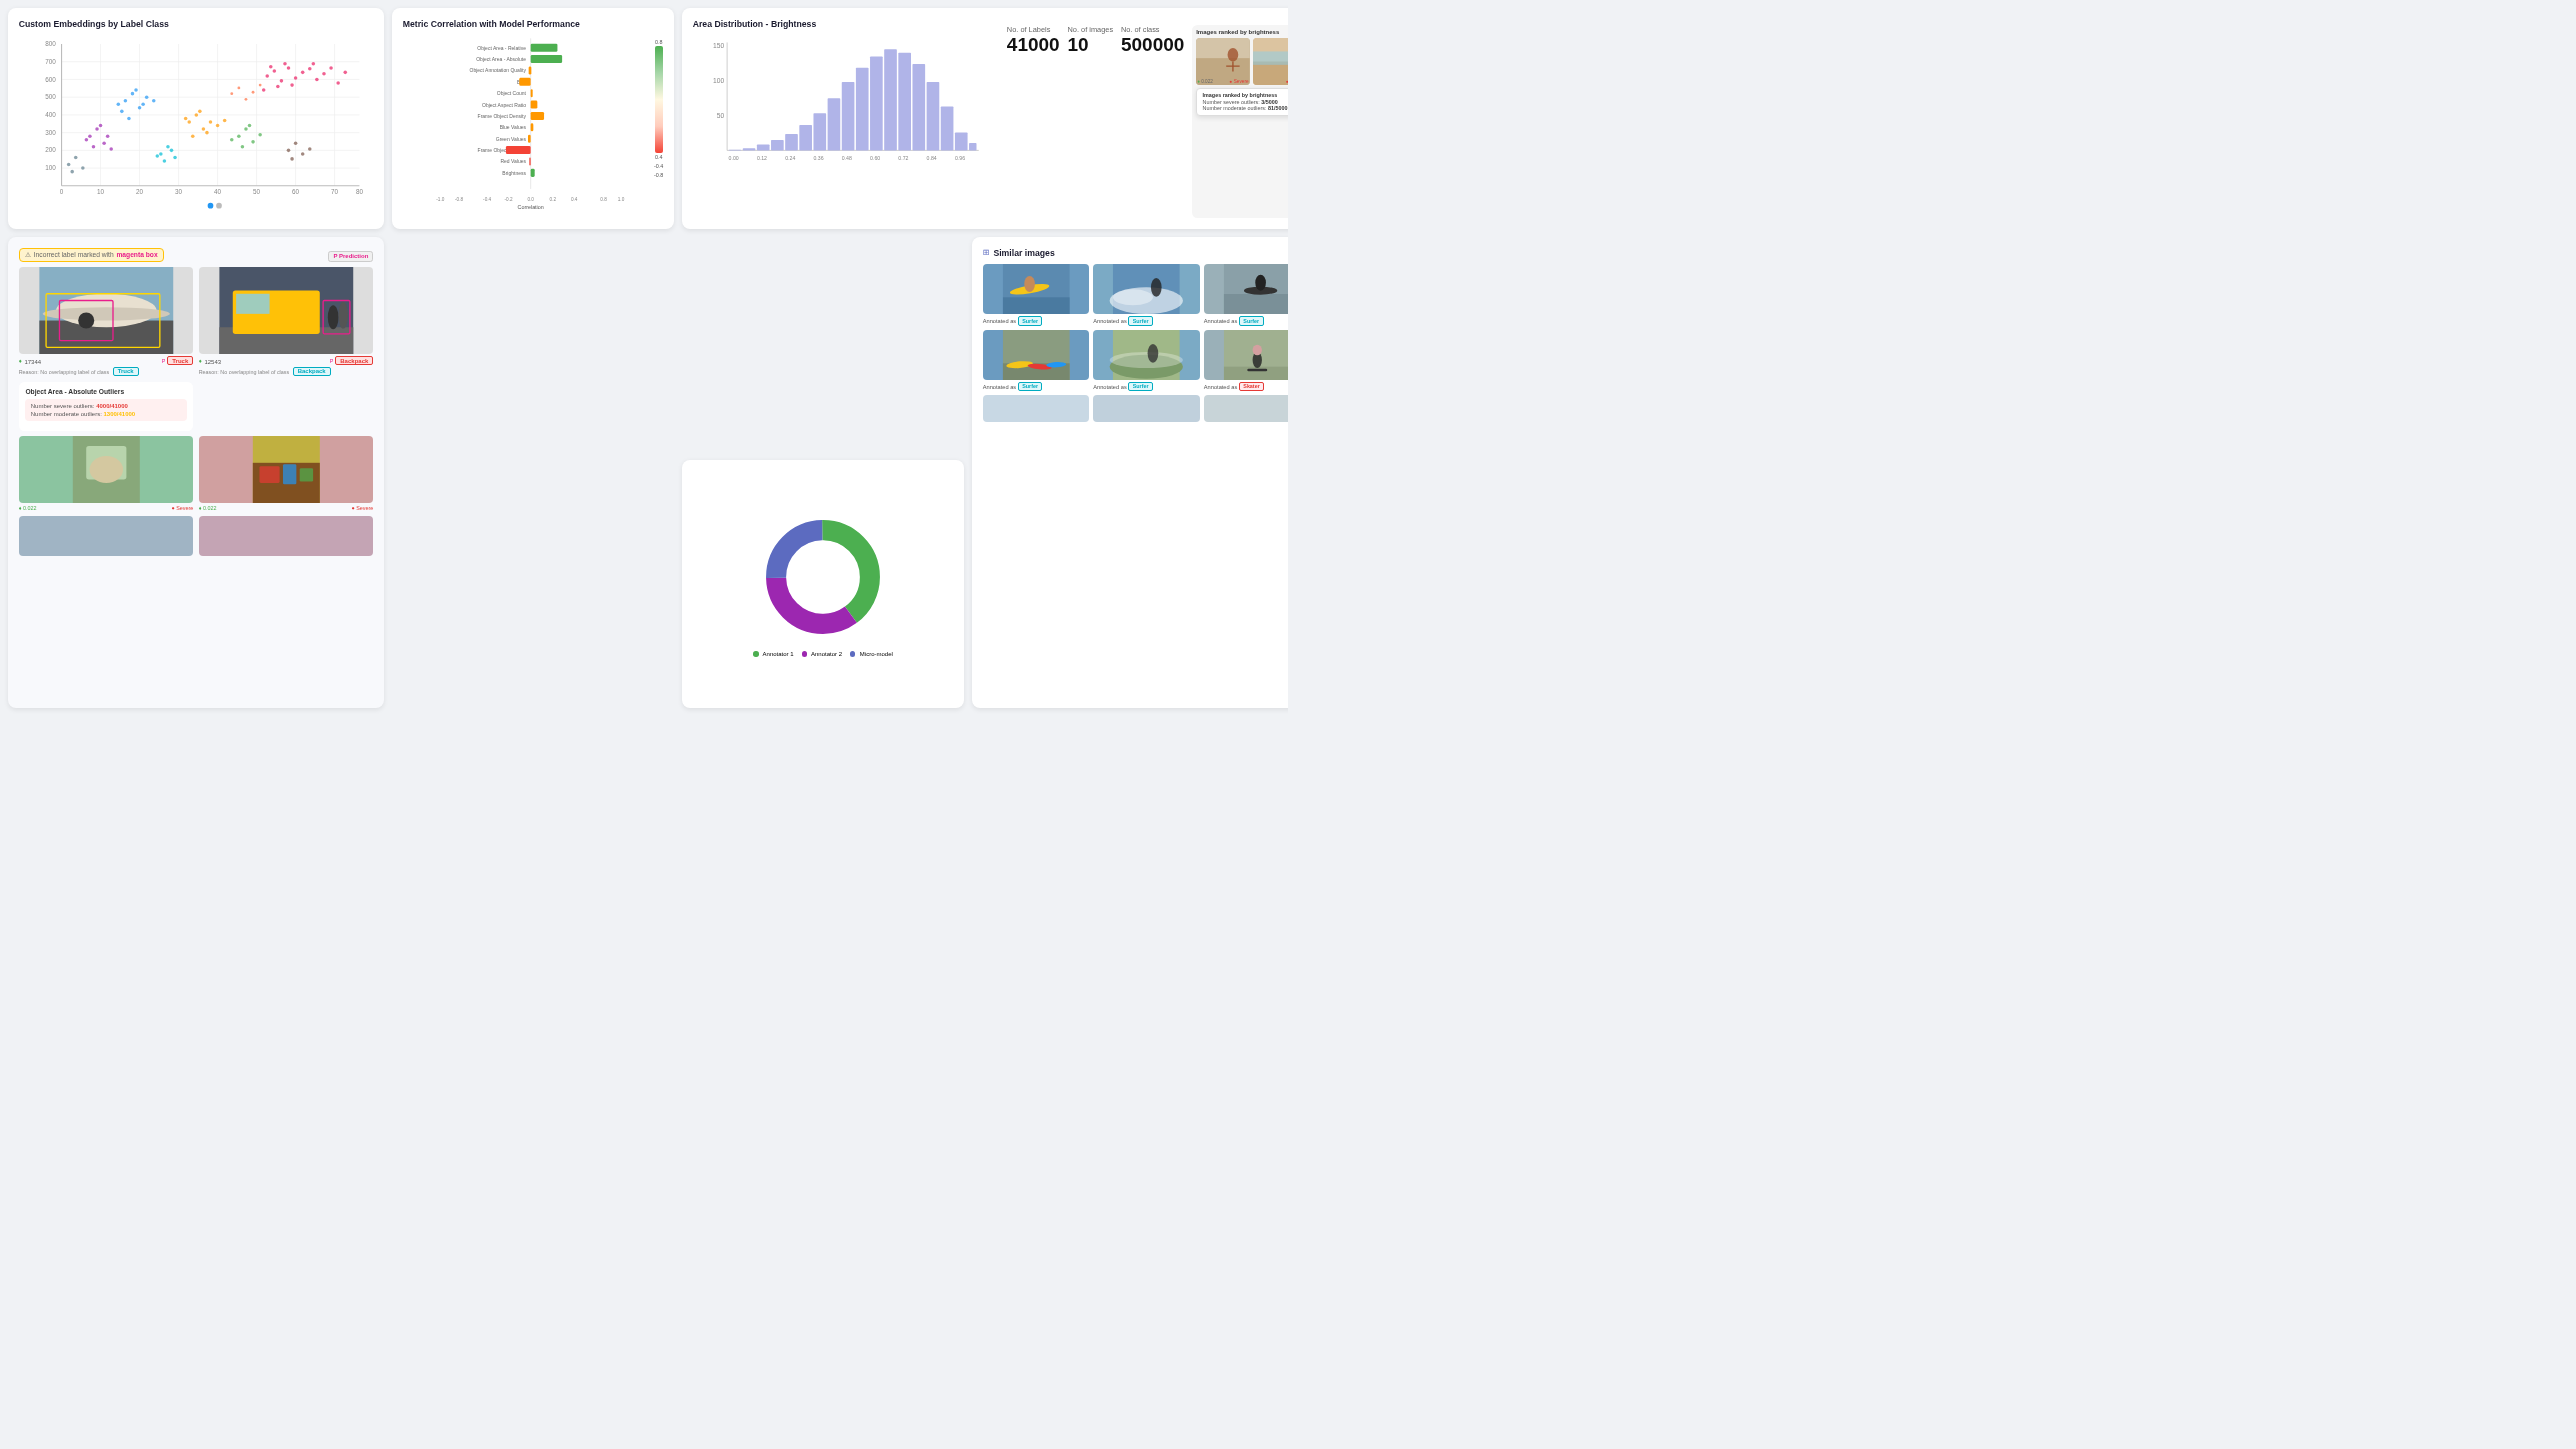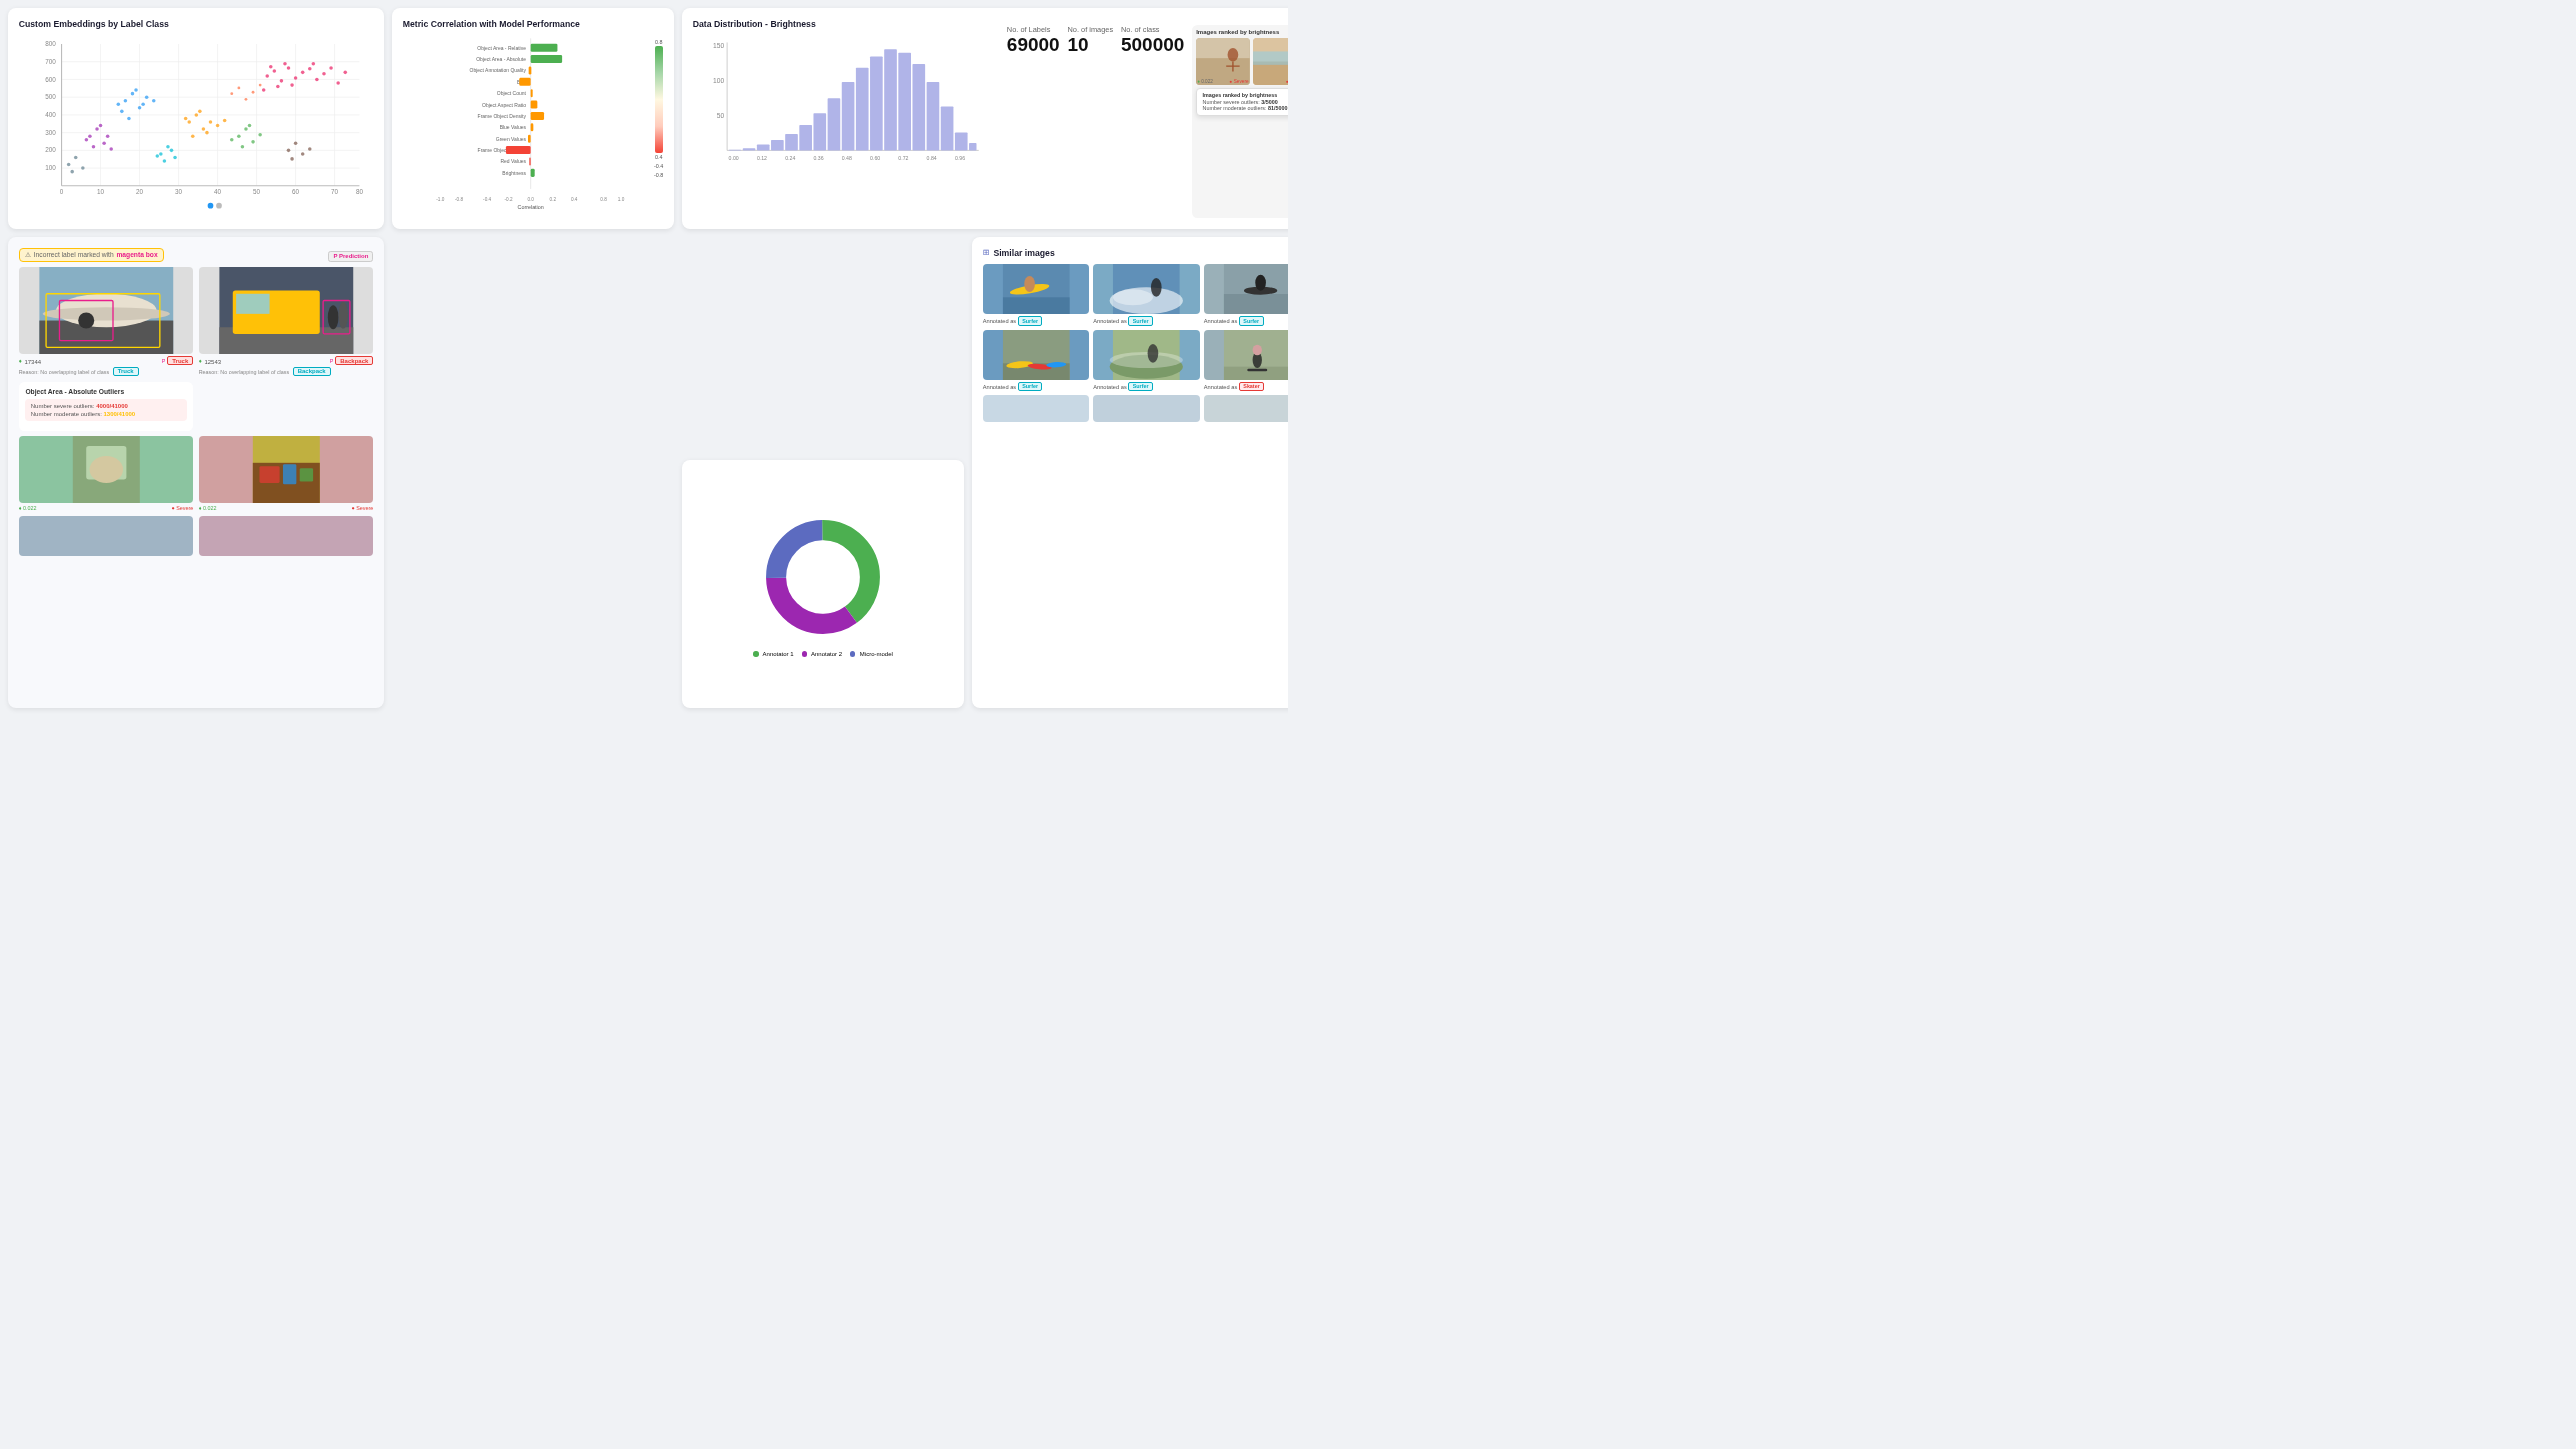--- a/index.html
+++ b/index.html
@@ -494,21 +494,21 @@
 
         <circle cx="270" cy="238" r="4" fill="#2196f3"></circle>
         <circle cx="282" cy="238" r="4" fill="#bbb"></circle>
       </svg>
     </div>
   </div>
 
   <div class="card dist-card">
     <div style="display:grid; grid-template-columns:1fr 1fr; gap:10.7px; height:100%;">
       <div>
-        <div class="card-title">Data Distribution - Brightness</div>
+        <div class="card-title">Area Distribution - Brightness</div>
         <svg width="100%" height="134px" viewBox="0 0 380 180">
 
           <text x="28" y="18" text-anchor="end" font-size="9" fill="#888">150</text>
           <text x="28" y="65" text-anchor="end" font-size="9" fill="#888">100</text>
           <text x="28" y="112" text-anchor="end" font-size="9" fill="#888">50</text>
 
           <line x1="32" y1="10" x2="32" y2="155" stroke="#bbb" stroke-width="1"></line>
           <line x1="32" y1="155" x2="370" y2="155" stroke="#bbb" stroke-width="1"></line>
 
           <rect x="34" y="154" width="17" height="1" fill="#b0b4e8" rx="1"></rect>
@@ -538,21 +538,21 @@
           <text x="224" y="168" font-size="7" fill="#888">0.60</text>
           <text x="262" y="168" font-size="7" fill="#888">0.72</text>
           <text x="300" y="168" font-size="7" fill="#888">0.84</text>
           <text x="338" y="168" font-size="7" fill="#888">0.96</text>
         </svg>
       </div>
 
       <div style="display:flex; justify-content:space-between; padding-top:6.7px;">
         <div>
           <div class="stat-label">No. of Labels</div>
-          <div class="stat-value">69000</div>
+          <div class="stat-value">41000</div>
         </div>
         <div>
           <div class="stat-label">No. of images</div>
           <div class="stat-value">10</div>
         </div>
         <div>
           <div class="stat-label">No. of class</div>
           <div class="stat-value">500000</div>
         </div>
 

